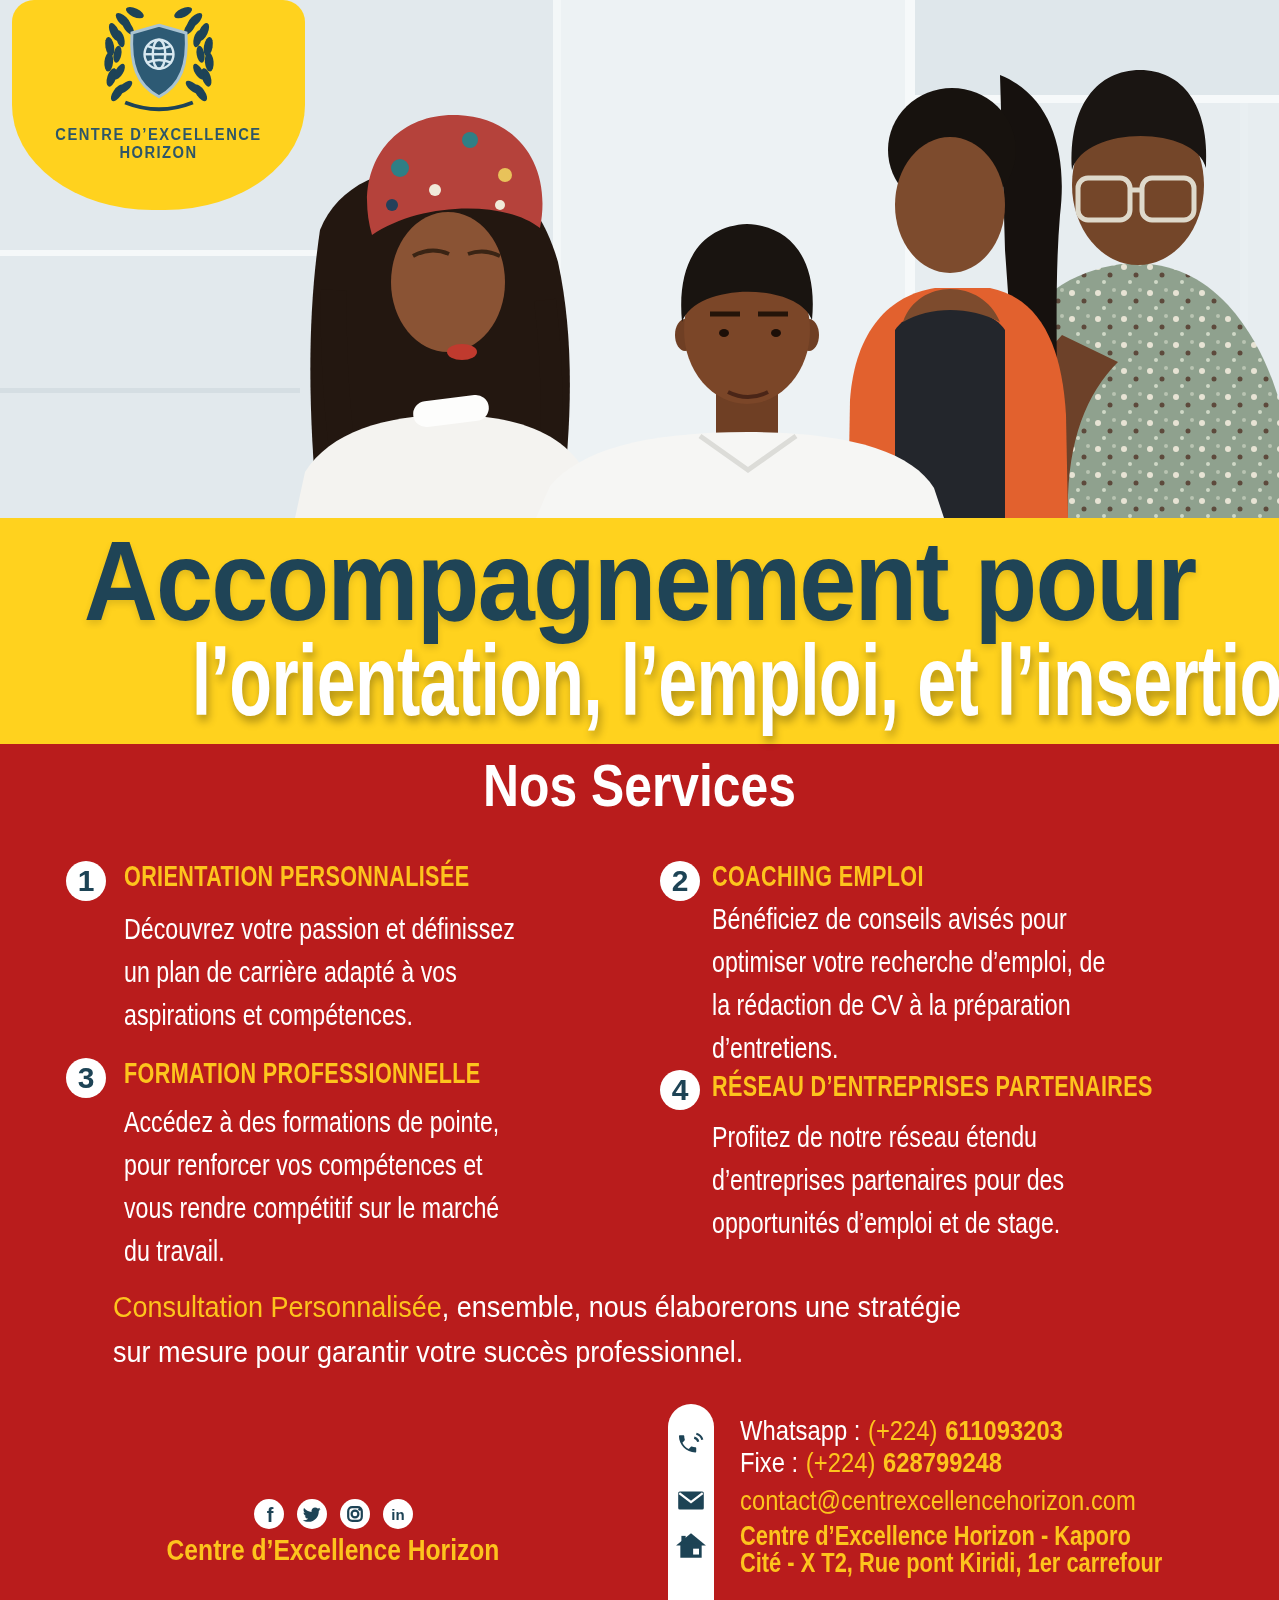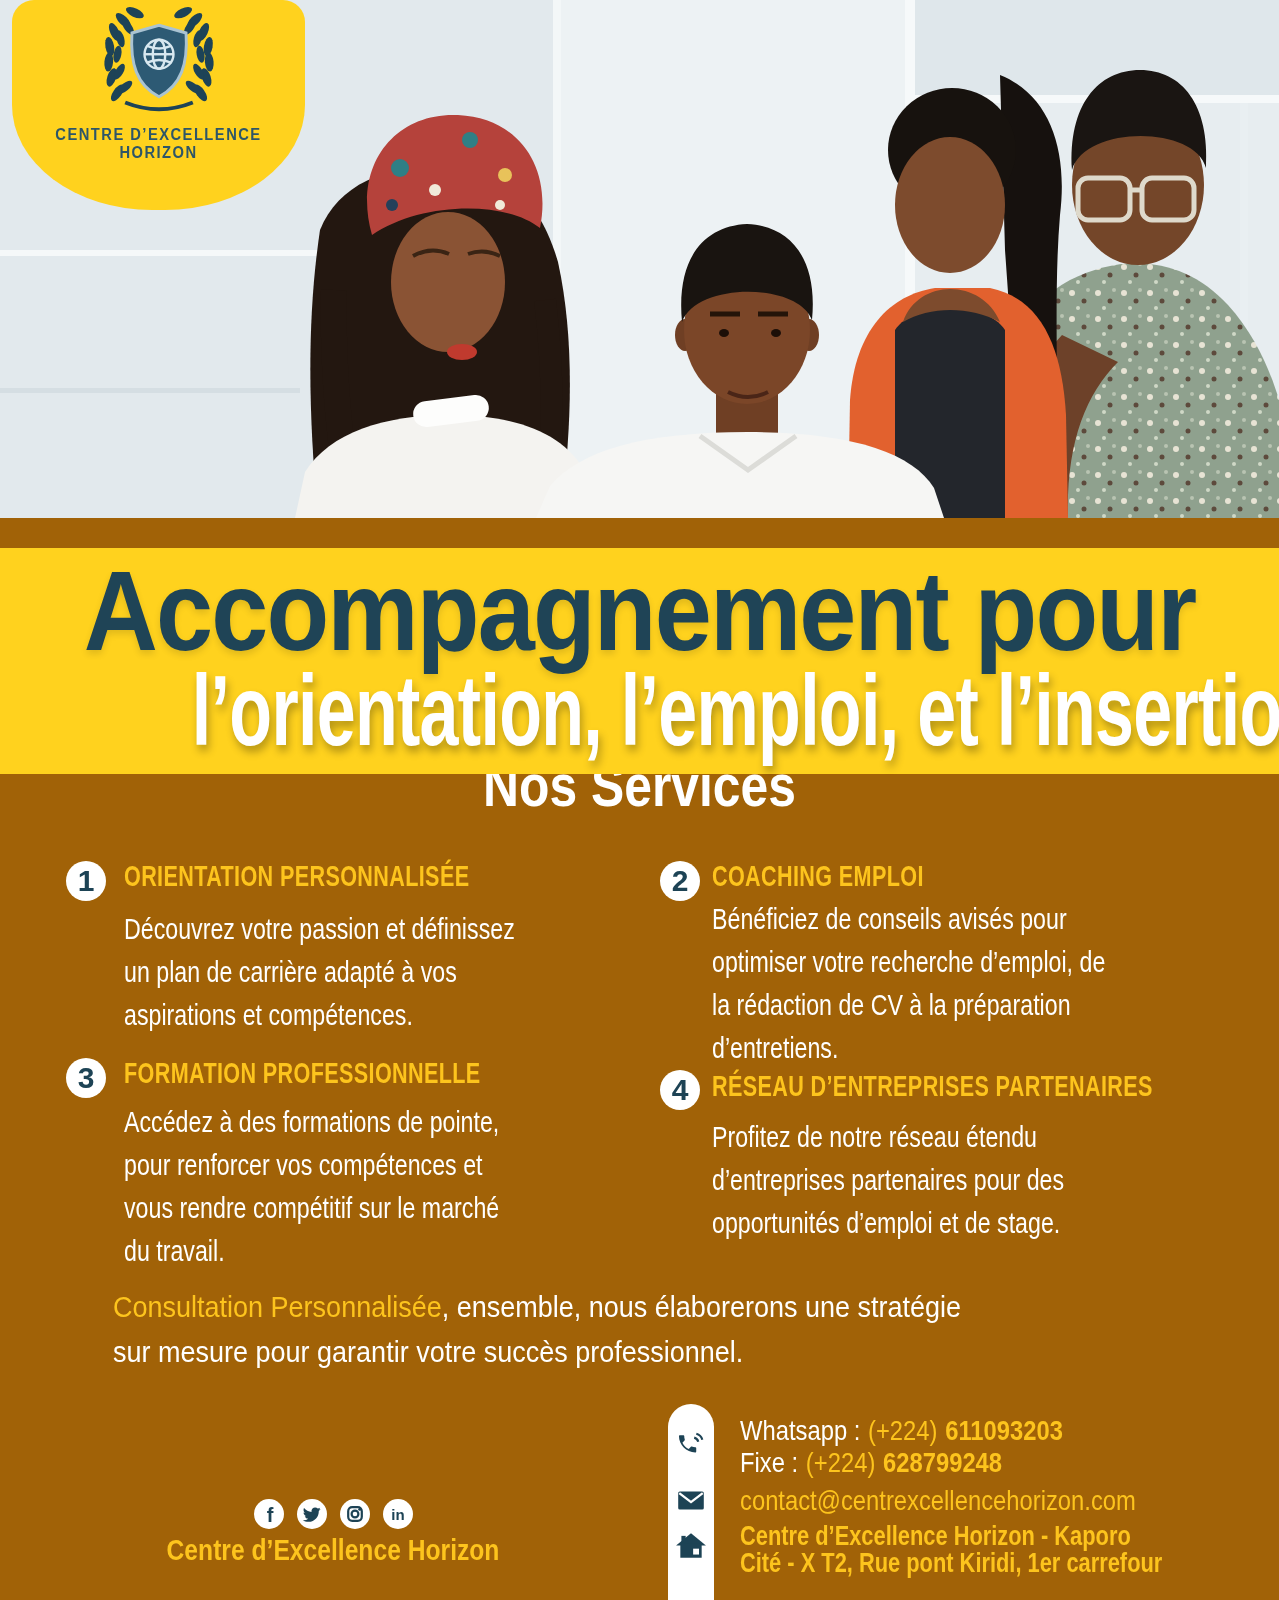--- a/index.html
+++ b/index.html
@@ -1,35 +1,35 @@
 <!DOCTYPE html>
 <html><head>
 <meta charset="utf-8">
 <style>
   html,body{margin:0;padding:0;background:#2a2a2a;}
   .poster{
     position:relative;width:1279px;height:1600px;overflow:hidden;
-    background:#a16207;font-family:"Liberation Sans",sans-serif;
+    background:#b91c1c;font-family:"Liberation Sans",sans-serif;
     margin:0 auto;
   }
   
   .photo{position:absolute;left:0;top:0;width:1279px;height:518px;}
   
   .logo-badge{
     position:absolute;left:12px;top:0;width:293px;height:210px;
     background:#ffd21e;z-index:6;text-align:center;
     border-radius:22px 22px 140px 140px / 22px 22px 105px 105px;
   }
   .logo-emblem{margin-top:4px;}
   .logo-name{
     margin-top:4px;font-size:16px;font-weight:600;letter-spacing:1.6px;
     color:#2e5668;transform:scaleX(.92);transform-origin:center top;
   }
   
-  .hero-band{position:absolute;left:0;top:548px;width:1279px;height:226px;background:#ffd21e;z-index:3;}
+  .hero-band{position:absolute;left:0;top:518px;width:1279px;height:226px;background:#ffd21e;z-index:3;}
   .hero-l1{
     position:absolute;top:6px;left:0;width:100%;text-align:center;white-space:nowrap;
     font-size:114px;font-weight:800;letter-spacing:-2px;color:#1f4456;line-height:1;
     transform:scale(.9,1);transform-origin:center top;
     text-shadow:0 4px 8px rgba(0,0,0,.12);
   }
   .hero-l2{
     position:absolute;top:112px;left:0;width:100%;text-align:center;white-space:nowrap;
     font-size:100px;font-weight:800;letter-spacing:-1px;color:#ffffff;line-height:1;
     transform:scale(.7,1);transform-origin:center top;

